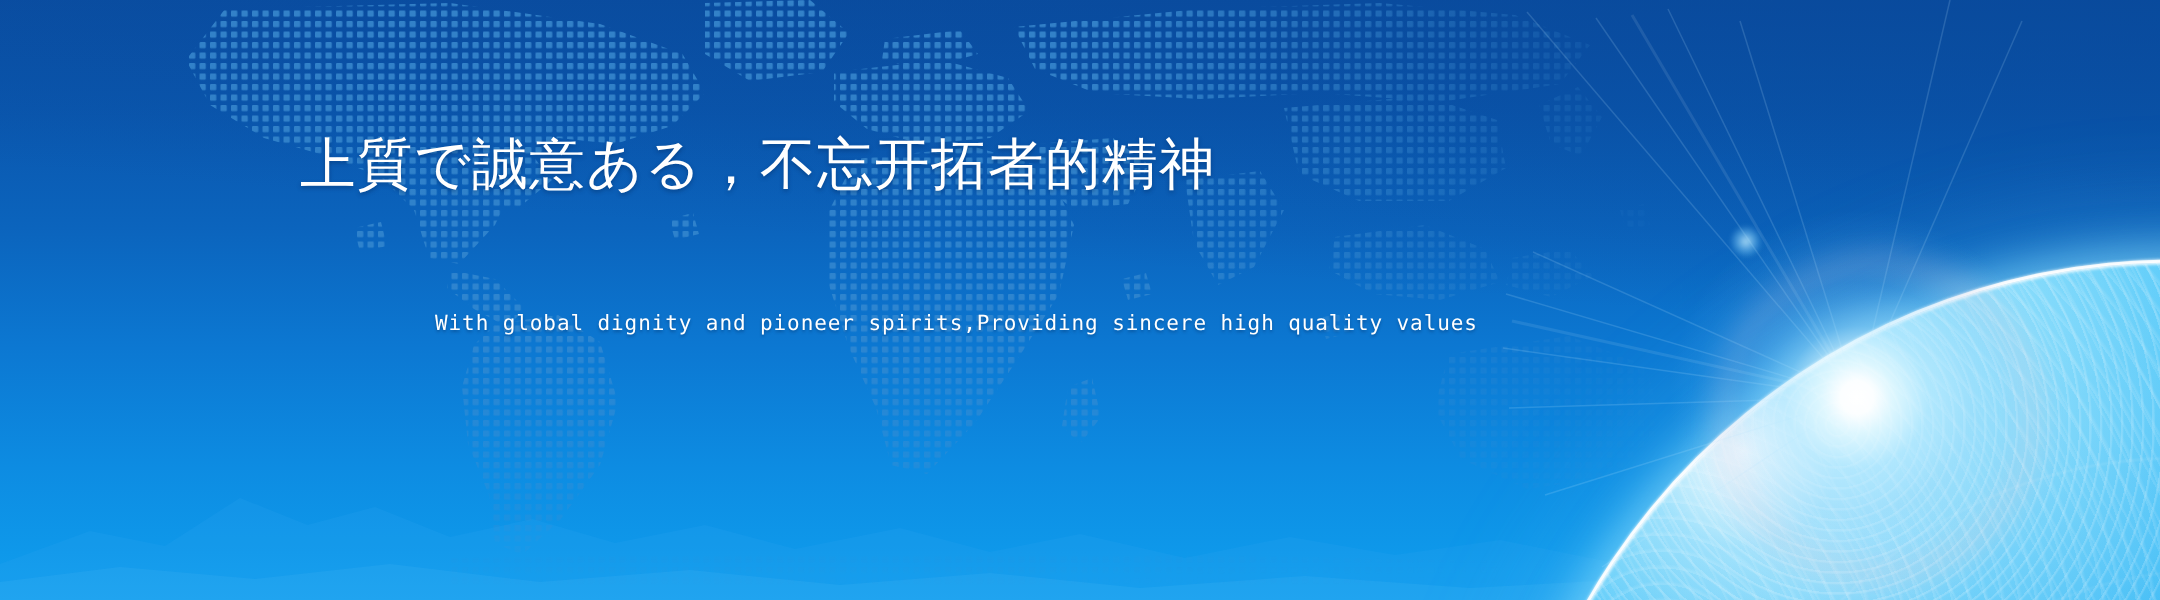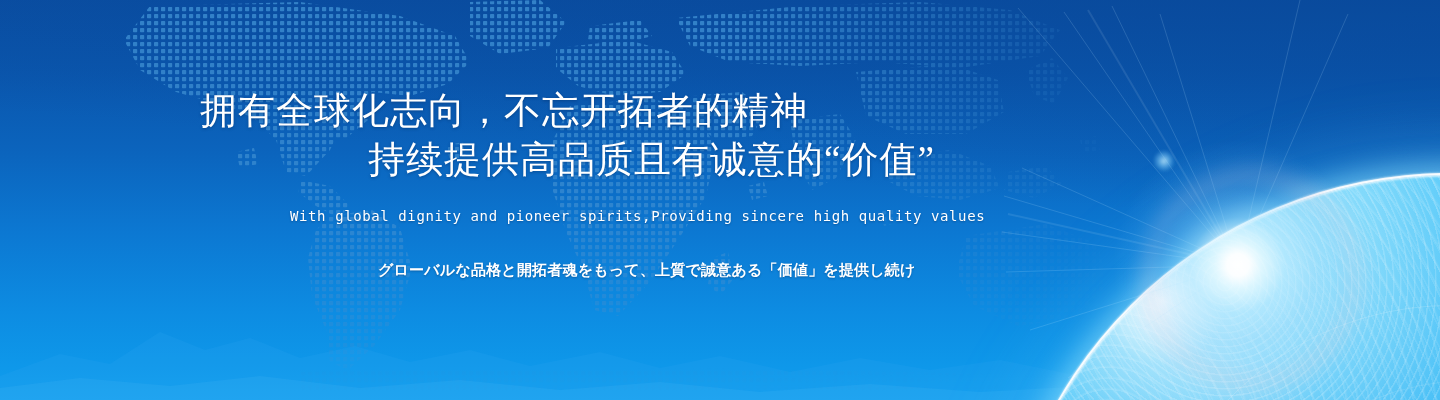--- a/index.html
+++ b/index.html
@@ -368,20 +368,18 @@
       <line x1="1238" y1="265" x2="1008" y2="214"></line>
     </g>
   </svg>
 
   <div class="sun-halo"></div>
   <div class="sun-core"></div>
   <div class="flare-dot"></div>
 
   <div class="copy">
     <h1 class="headline">
-      <span>拥有全球化志向，不忘开拓者的精神</span>
-      <span class="line2">持续提供高品质且有诚意的“价值”</span>
+      <span>上質で誠意ある，不忘开拓者的精神</span>
     </h1>
     <p class="subtitle-en">With global dignity and pioneer spirits,Providing sincere high quality values</p>
-    <p class="subtitle-jp">グローバルな品格と開拓者魂をもって、上質で誠意ある「価値」を提供し続け</p>
   </div>
 
 </div>
 
 </body></html>

